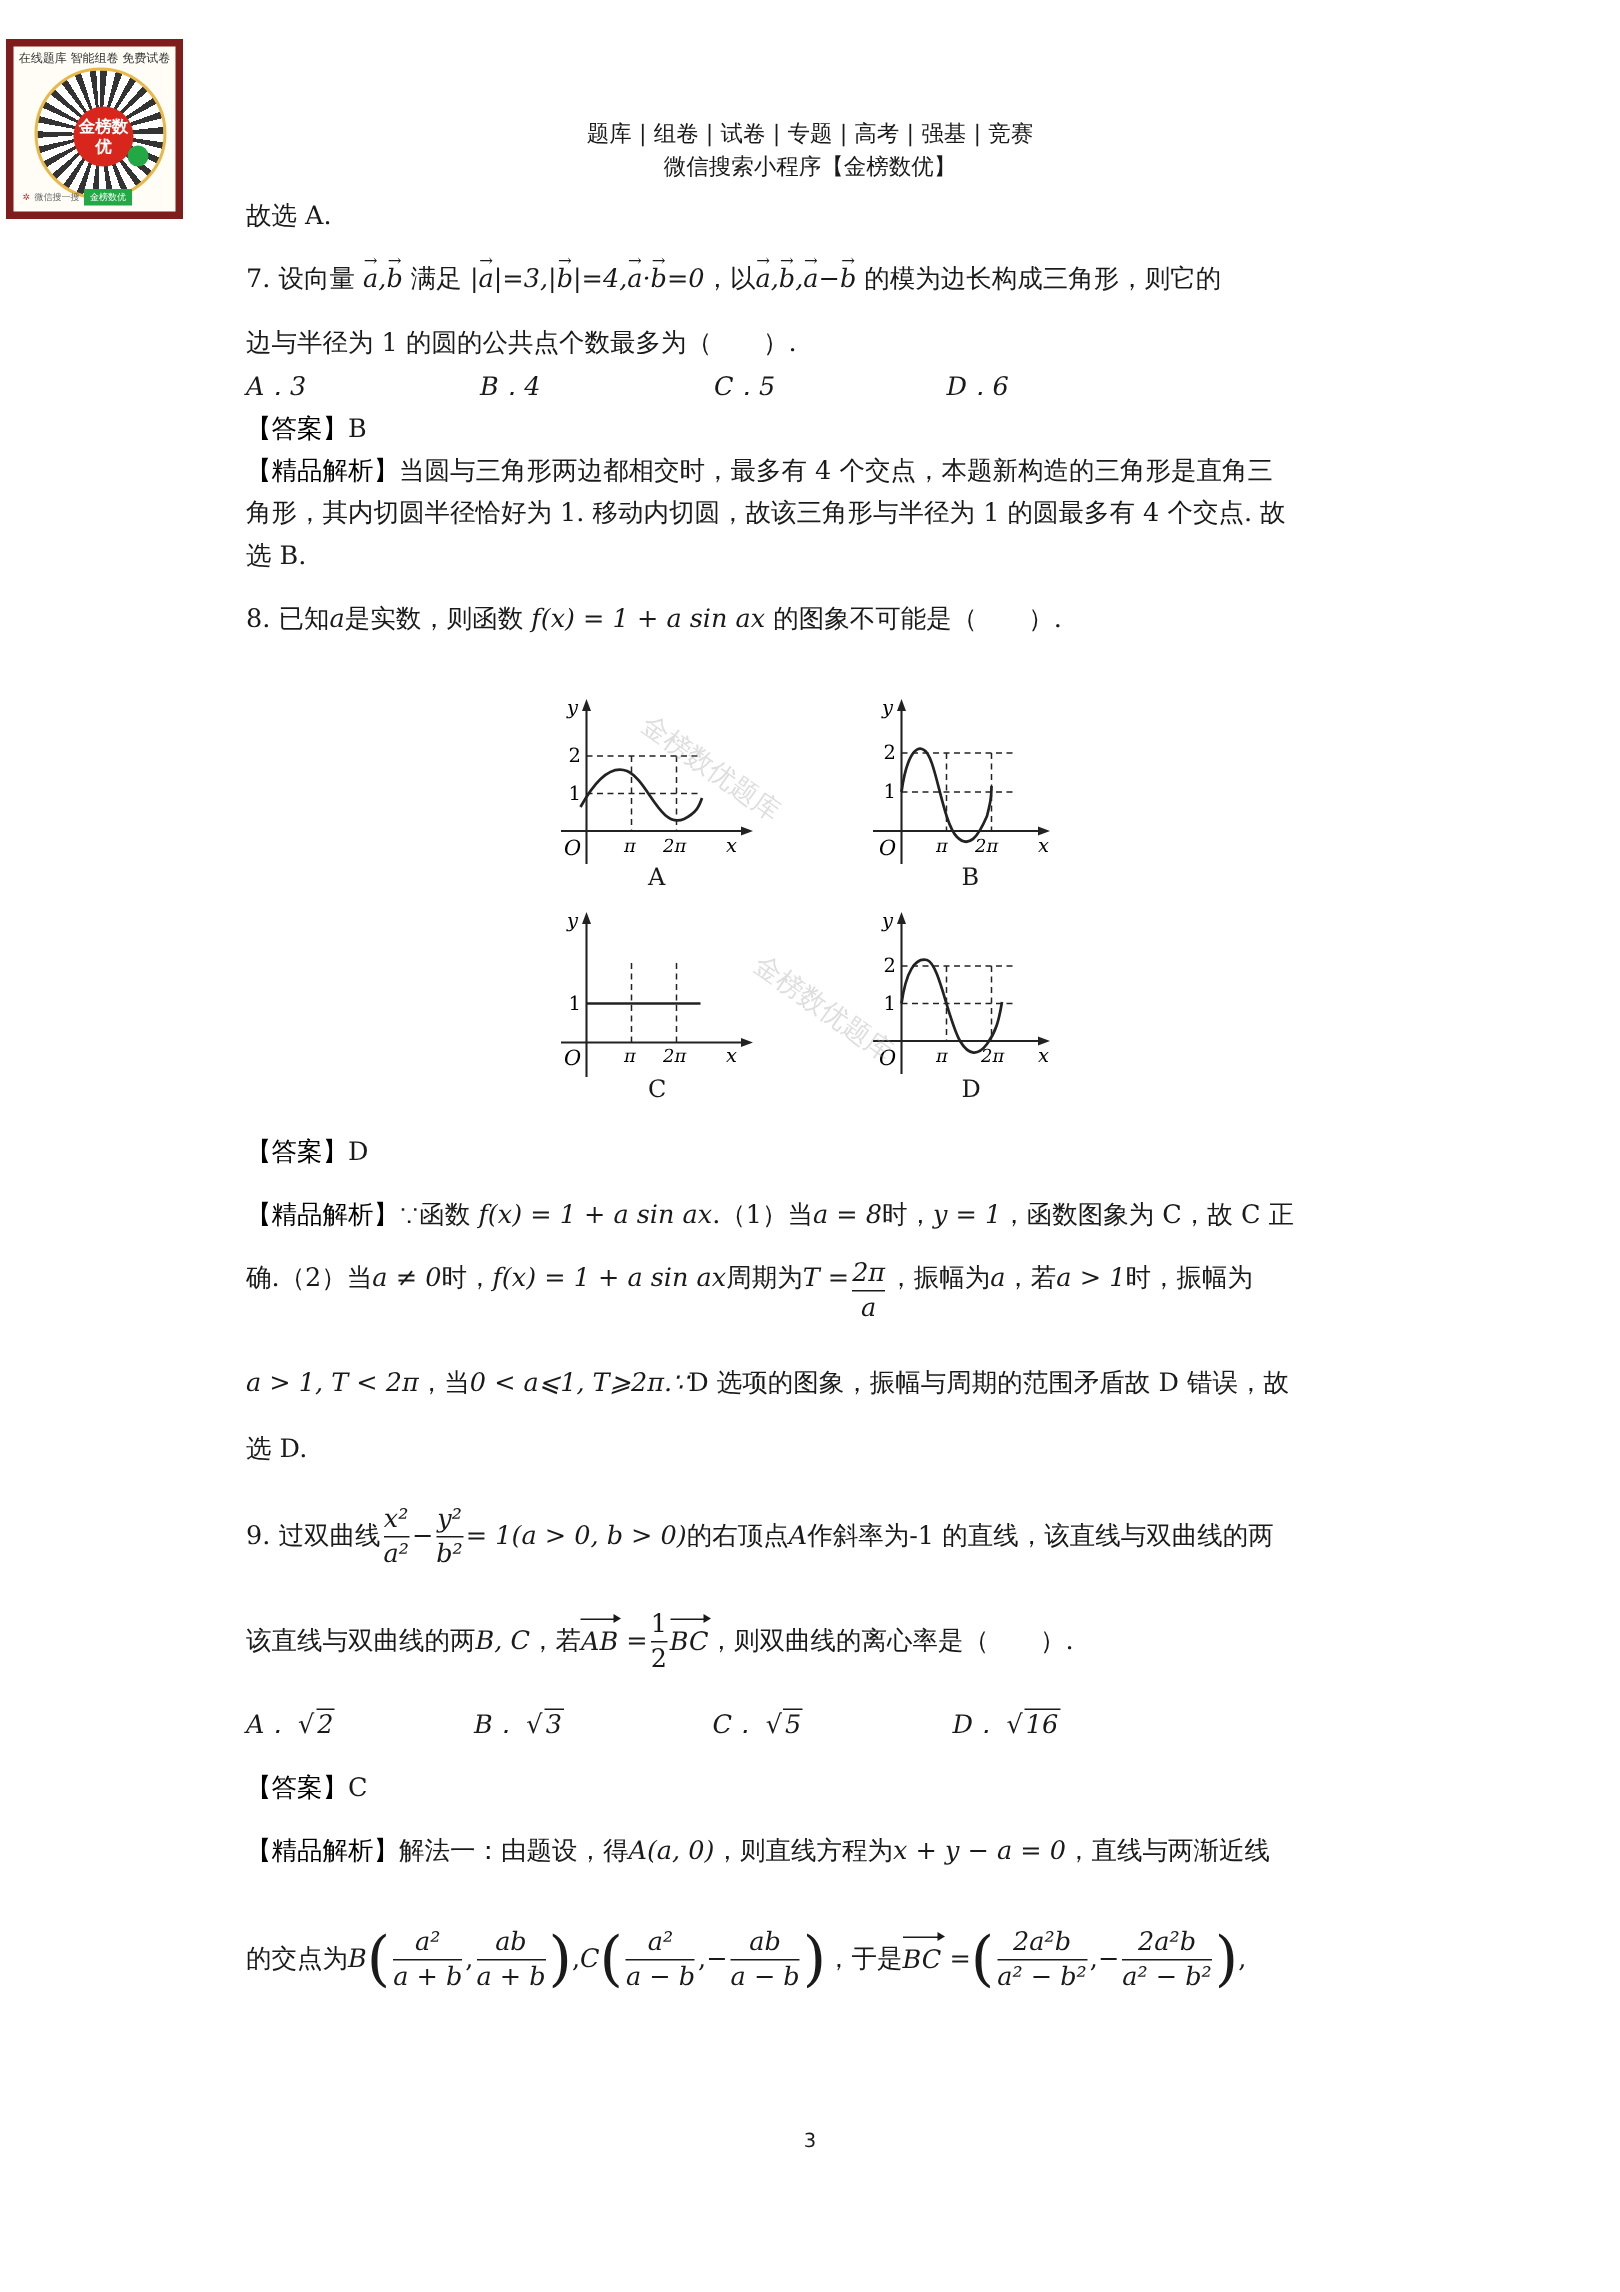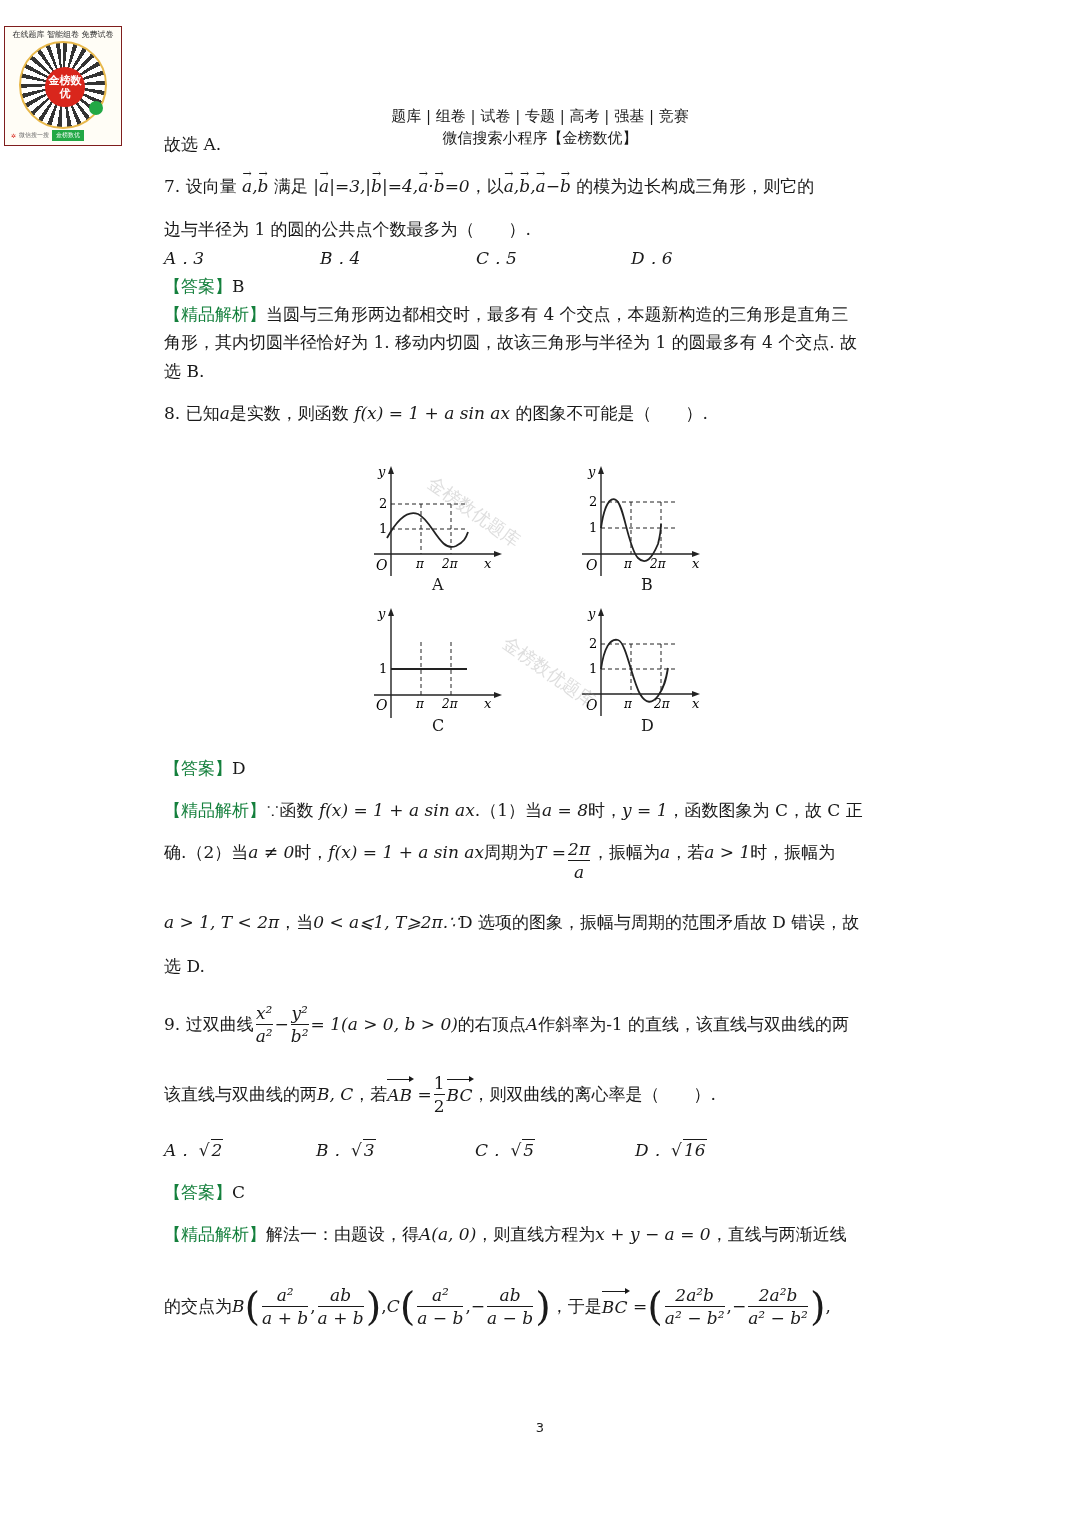--- a/index.html
+++ b/index.html
@@ -1,29 +1,29 @@
 <!DOCTYPE html>
 <html><head>
   <meta charset="utf-8">
   <style>
     html, body { margin: 0; padding: 0; background: #ffffff; }
     body { width: 1080px; height: 1528px; position: relative; overflow: hidden;
            font-family: "DejaVu Serif", "Liberation Serif", serif; color: #1a1a1a; }
     .abs { position: absolute; }
-    .qr { left: 4px; top: 26px; width: 118px; height: 120px; border: 1px solid #7f1d1d; background: #fffdf6; box-sizing: border-box; }
+    .qr { left: 4px; top: 26px; width: 118px; height: 120px; border: 5px solid #7f1d1d; background: #fffdf6; box-sizing: border-box; }
     .qr-circle { position: absolute; left: 14px; top: 14px; width: 88px; height: 88px; border-radius: 50%; border: 2px solid #e8b84a; box-sizing: border-box;
                  background: repeating-conic-gradient(#333 0deg 6deg, #fff 6deg 14deg); }
     .qr-inner { position: absolute; left: 24px; top: 24px; width: 40px; height: 40px; border-radius: 50%; background: #d9261c; color: #fff; font-size: 11px; line-height: 13px; text-align: center; font-weight: bold; padding-top: 7px; box-sizing: border-box; font-family: "DejaVu Sans", sans-serif; }
     .qr-top { position: absolute; left: 0; top: 2px; width: 100%; text-align: center; font-size: 8px; color: #333; font-family: "DejaVu Sans", sans-serif; }
     .qr-bottom { position: absolute; left: 6px; bottom: 4px; font-size: 6px; color: #666; font-family: "DejaVu Sans", sans-serif; display: flex; gap: 3px; align-items: center; }
     .qr-search { background: #22a845; color: #fff; padding: 1px 4px; }
     .qr-green { position: absolute; right: 18px; bottom: 30px; width: 14px; height: 14px; border-radius: 50%; background: #22a845; }
-    .header { left: 0; width: 1080px; text-align: center; font-size: 15px; line-height: 22px; margin-top: 27px; }
+    .header { left: 0; width: 1080px; text-align: center; font-size: 15px; line-height: 22px; }
     .txt { left: 164px; width: 760px; font-size: 17px; line-height: 28px; white-space: nowrap; }
-    .red { color: #15803d; font-family: Liberation Serif, serif; }
+    .red { color: #000000; font-family: Liberation Serif, serif; }
     .opt { position: absolute; font-size: 17px; font-style: italic; }
     .it { font-style: italic; }
     .frac { display: inline-block; vertical-align: middle; text-align: center; margin: 0 2px; }
     .frac > span { display: block; line-height: 22px; }
     .frac > .den { border-top: 1px solid #1a1a1a; }
     .vec { position: relative; display: inline-block; }
     .vec::before { content: "→"; position: absolute; top: -12px; left: 0; right: 0; text-align: center; font-size: 11px; font-style: normal; }
     .ovl { border-top: 1px solid #1a1a1a; position: relative; padding-top: 1px; }
     .ovl::after { content: ""; position: absolute; right: -2px; top: -4px; border-left: 5px solid #1a1a1a; border-top: 3px solid transparent; border-bottom: 3px solid transparent; }
     .sqrt { border-top: 1px solid #1a1a1a; padding: 0 1px; margin-left: 1px; }

